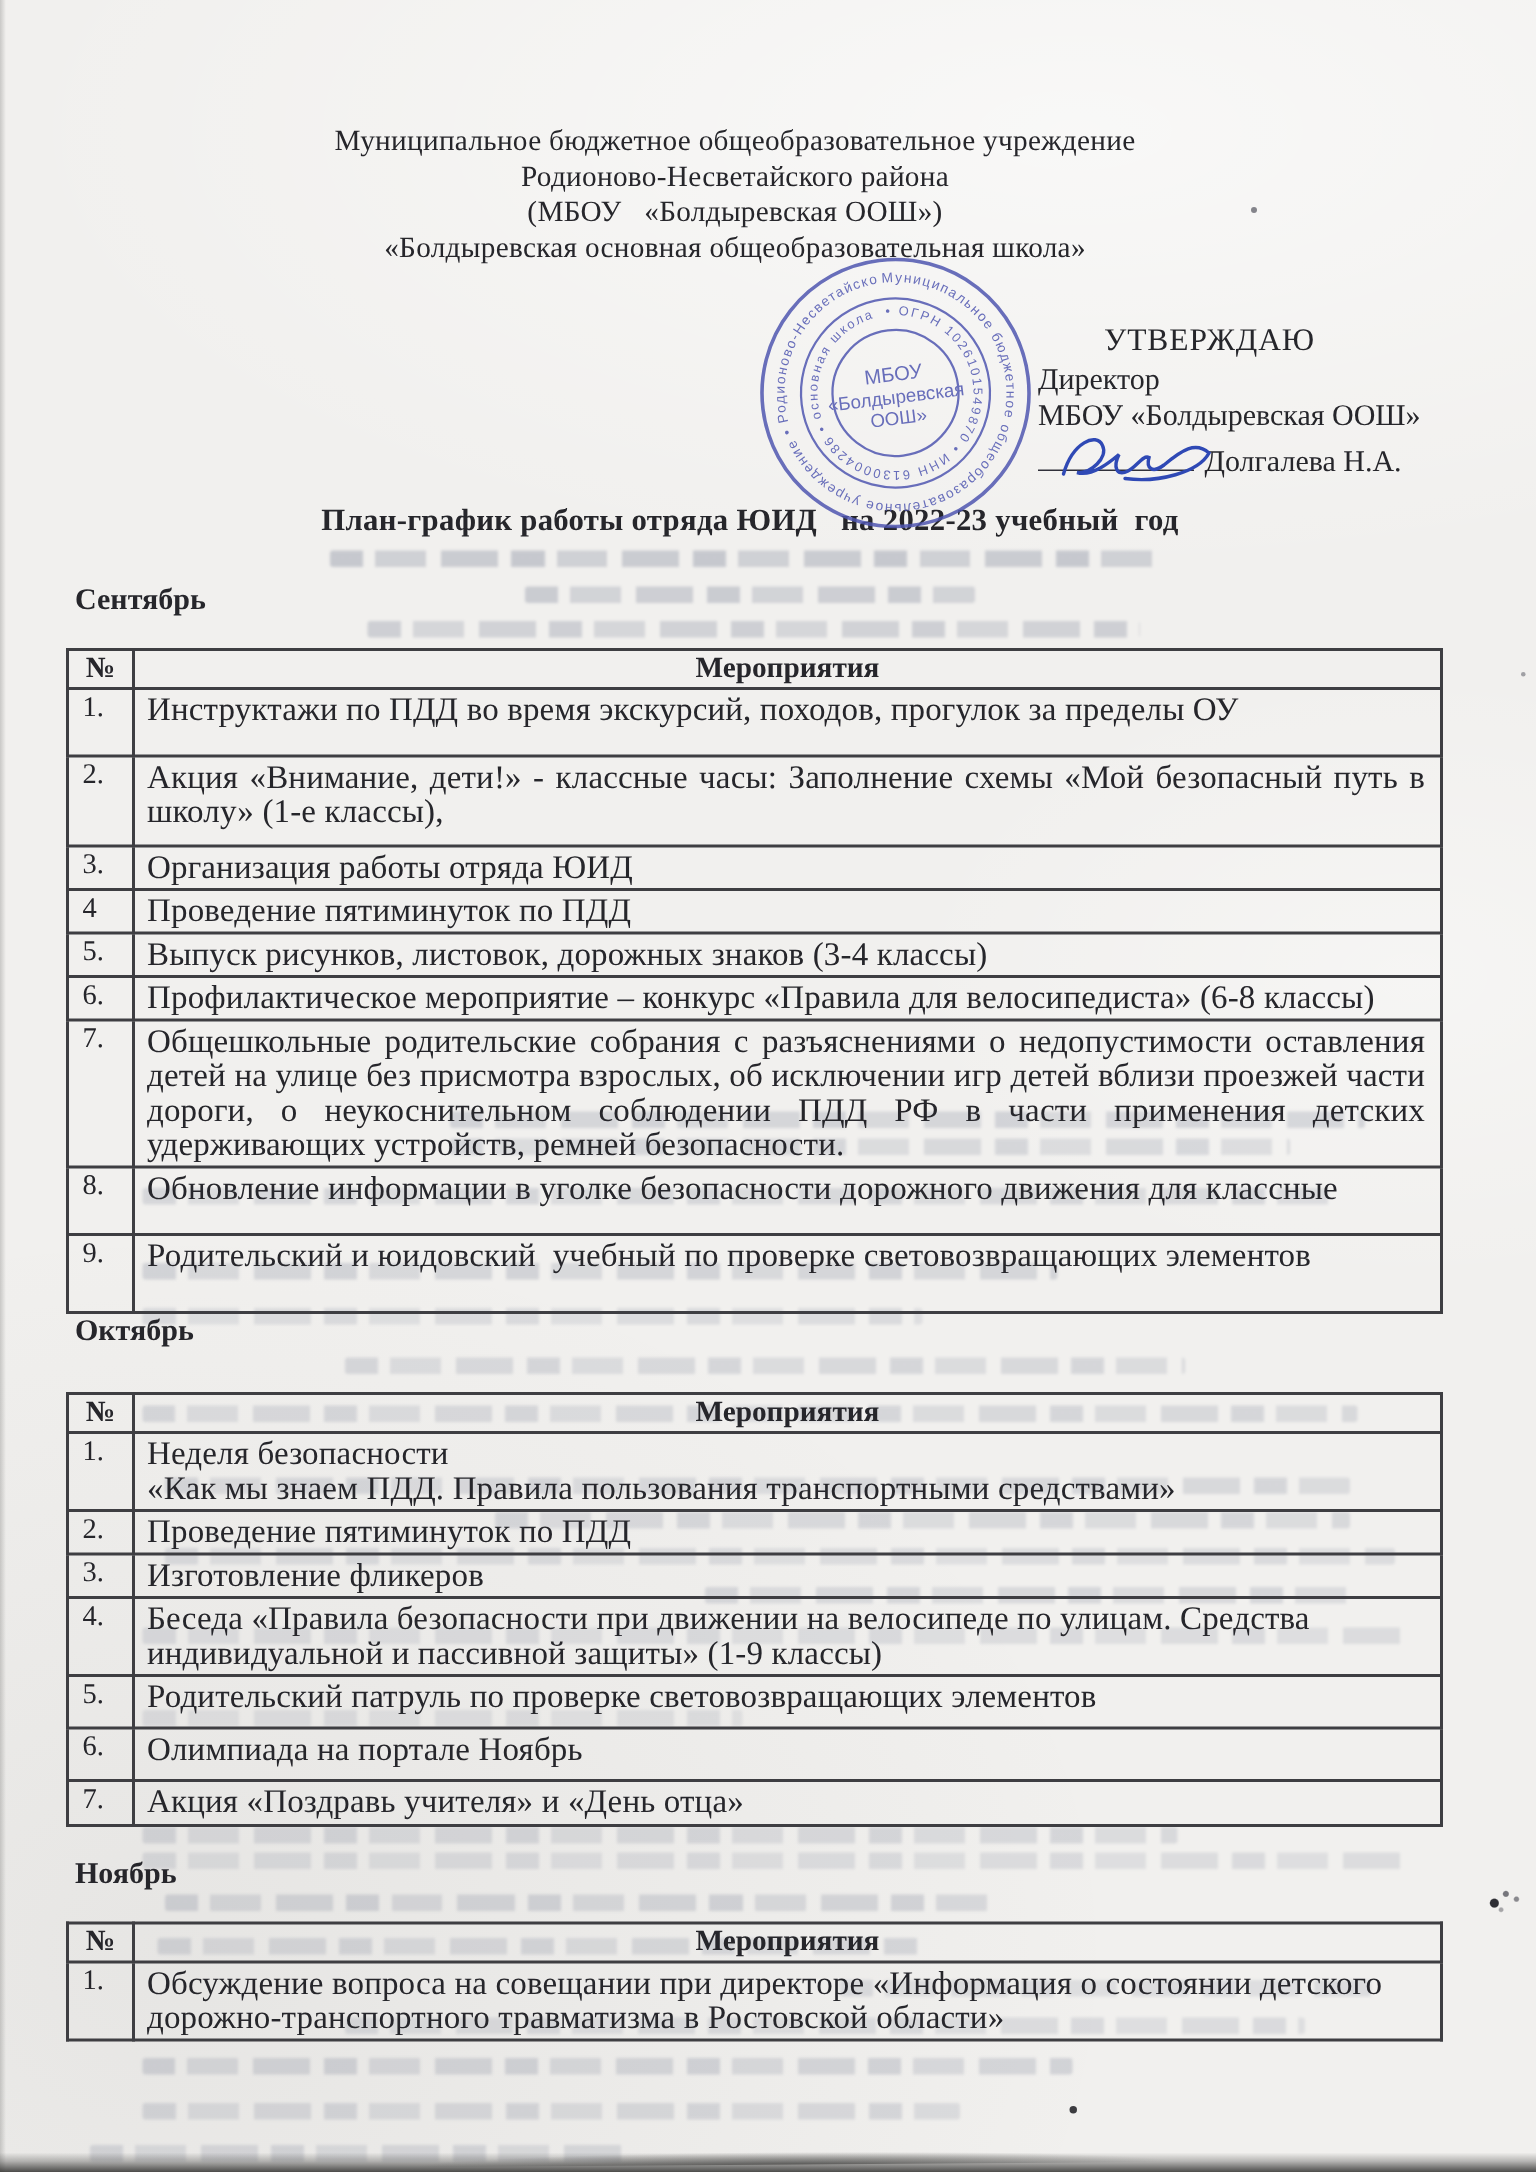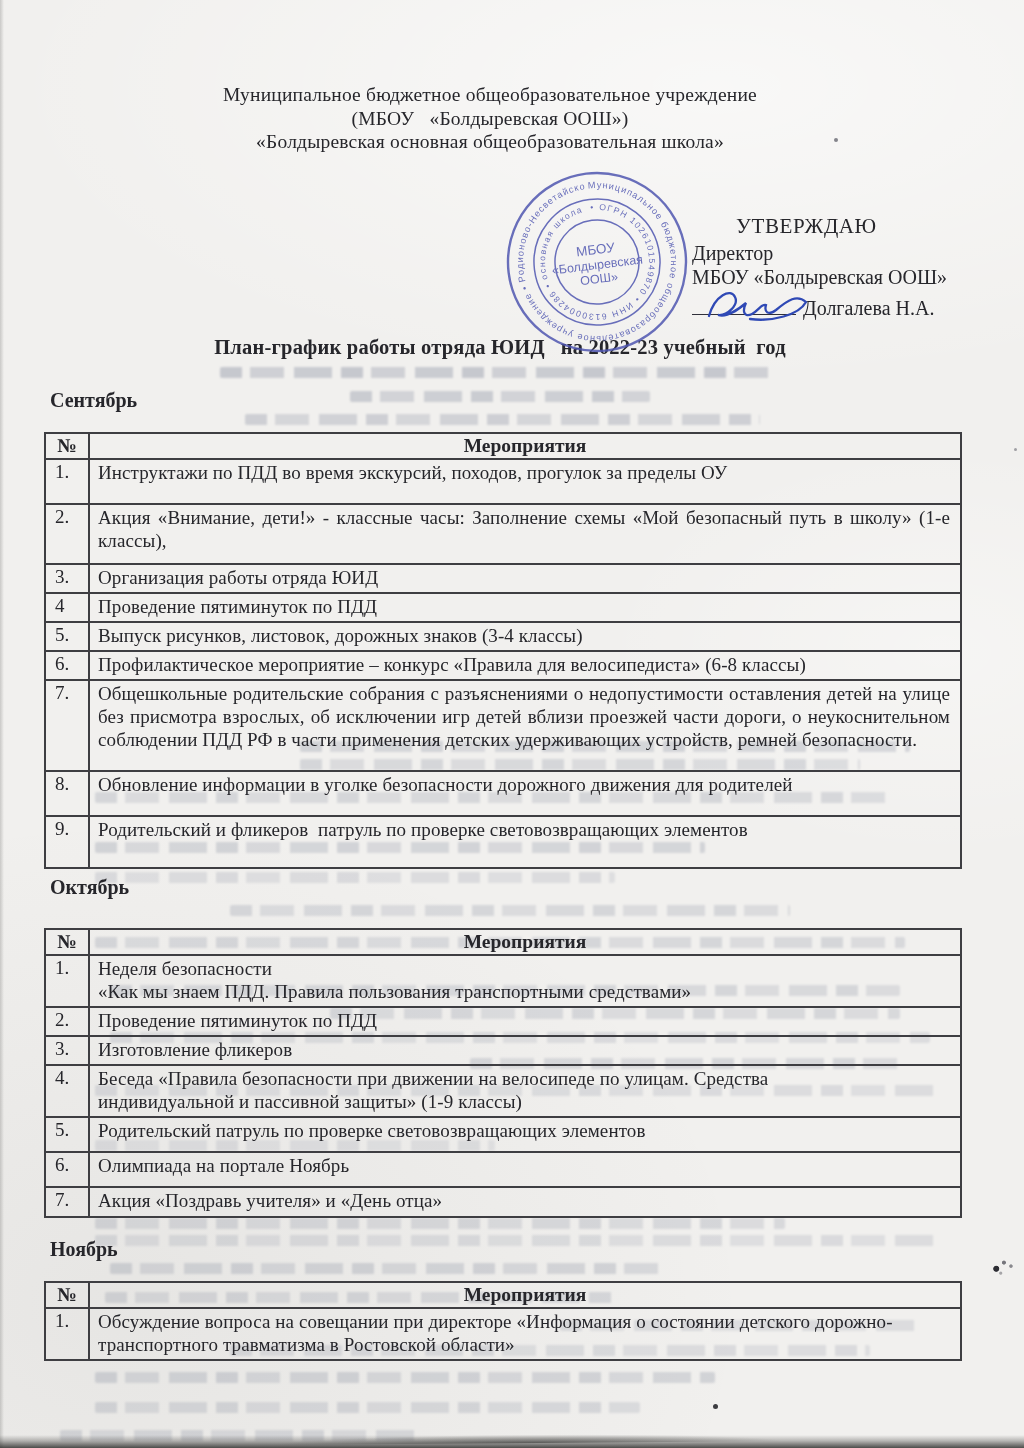--- a/index.html
+++ b/index.html
@@ -34,21 +34,21 @@
     font-weight:bold;font-size:20.5px;white-space:pre;z-index:2;letter-spacing:.2px;}
   .month{position:absolute;left:50px;font-weight:bold;font-size:20px;z-index:2;}
   .m-sep{top:389px;} .m-oct{top:876px;} .m-nov{top:1238px;}
   
   table.events{position:absolute;left:44px;width:918px;border-collapse:collapse;
     table-layout:fixed;z-index:2;background:transparent;}
   .t-sep{top:432px;} .t-oct{top:928px;} .t-nov{top:1281px;}
   table.events th,table.events td{border:2px solid #3e3e42;vertical-align:top;}
   table.events th{font-size:19.5px;font-weight:bold;text-align:center;padding:1px 4px;}
   td.num{width:40px;font-size:19px;padding:1px 4px 2px 9px;}
-  td.txt{font-size:19px;line-height:23px;padding:1px 10px 3px 8px;white-space:pre-wrap;letter-spacing:.1px;}
+  td.txt{font-size:22px;line-height:23px;padding:1px 10px 3px 8px;white-space:pre-wrap;letter-spacing:.1px;}
   td.txt.j{text-align:justify;}
   
   .ghost{position:absolute;height:11px;filter:blur(1.15px);border-radius:2px;z-index:1;
     background:repeating-linear-gradient(90deg,
       rgba(112,120,142,.6) 0 22px, rgba(112,120,142,0) 22px 30px,
       rgba(112,120,142,.48) 30px 64px, rgba(112,120,142,0) 64px 74px,
       rgba(112,120,142,.55) 74px 112px, rgba(112,120,142,0) 112px 121px);}
   
   .edge-left{position:absolute;left:0;top:0;bottom:0;width:4px;z-index:5;
     background:linear-gradient(to right, rgba(110,110,108,.3), rgba(110,110,108,0));}
@@ -94,20 +94,21 @@
   <div class="ghost" style="left:110px;top:1263px;width:555px;opacity:.4;"></div>
   <div class="ghost" style="left:105px;top:1292px;width:510px;opacity:.35;"></div>
   <div class="ghost" style="left:560px;top:1320px;width:360px;opacity:.3;"></div>
   <div class="ghost" style="left:230px;top:1345px;width:640px;opacity:.3;"></div>
   <div class="ghost" style="left:95px;top:1372px;width:620px;opacity:.4;"></div>
   <div class="ghost" style="left:95px;top:1402px;width:545px;opacity:.35;"></div>
   <div class="ghost" style="left:60px;top:1430px;width:360px;opacity:.35;"></div>
 
   <div class="orghead">
     <div>Муниципальное бюджетное общеобразовательное учреждение</div>
+    <div>Родионово-Несветайского района</div>
     <div>(МБОУ   «Болдыревская ООШ»)</div>
     <div>«Болдыревская основная общеобразовательная школа»</div>
   </div>
 
   <svg class="stamp" viewBox="0 0 186 186">
     <g fill="none" stroke="#4e55b0">
       <circle cx="93" cy="93" r="89" stroke-width="2.4"></circle>
       <circle cx="93" cy="93" r="63" stroke-width="1.5"></circle>
       <circle cx="93" cy="93" r="42" stroke-width="1.5"></circle>
     </g>
@@ -174,25 +175,25 @@
     <tr style="height:26px">
       <td class="num">6.</td>
       <td class="txt">Профилактическое мероприятие – конкурс «Правила для велосипедиста» (6-8 классы)</td>
     </tr>
     <tr style="height:91px">
       <td class="num">7.</td>
       <td class="txt j">Общешкольные родительские собрания с разъяснениями о недопустимости оставления детей на улице без присмотра взрослых, об исключении игр детей вблизи проезжей части дороги, о неукоснительном соблюдении ПДД РФ в части применения детских удерживающих устройств, ремней безопасности.</td>
     </tr>
     <tr style="height:45px">
       <td class="num">8.</td>
-      <td class="txt">Обновление информации в уголке безопасности дорожного движения для родителей</td>
+      <td class="txt">Обновление информации в уголке безопасности дорожного движения для классные</td>
     </tr>
     <tr style="height:52px">
       <td class="num">9.</td>
-      <td class="txt">Родительский и фликеров  патруль по проверке световозвращающих элементов</td>
+      <td class="txt">Родительский и юидовский  учебный по проверке световозвращающих элементов</td>
     </tr>
   </tbody>
     </table>
 
   <div class="month m-oct">Октябрь</div>
   <table class="events t-oct">
     <colgroup>
         <col style="width:44px">
         <col>
       </colgroup>

